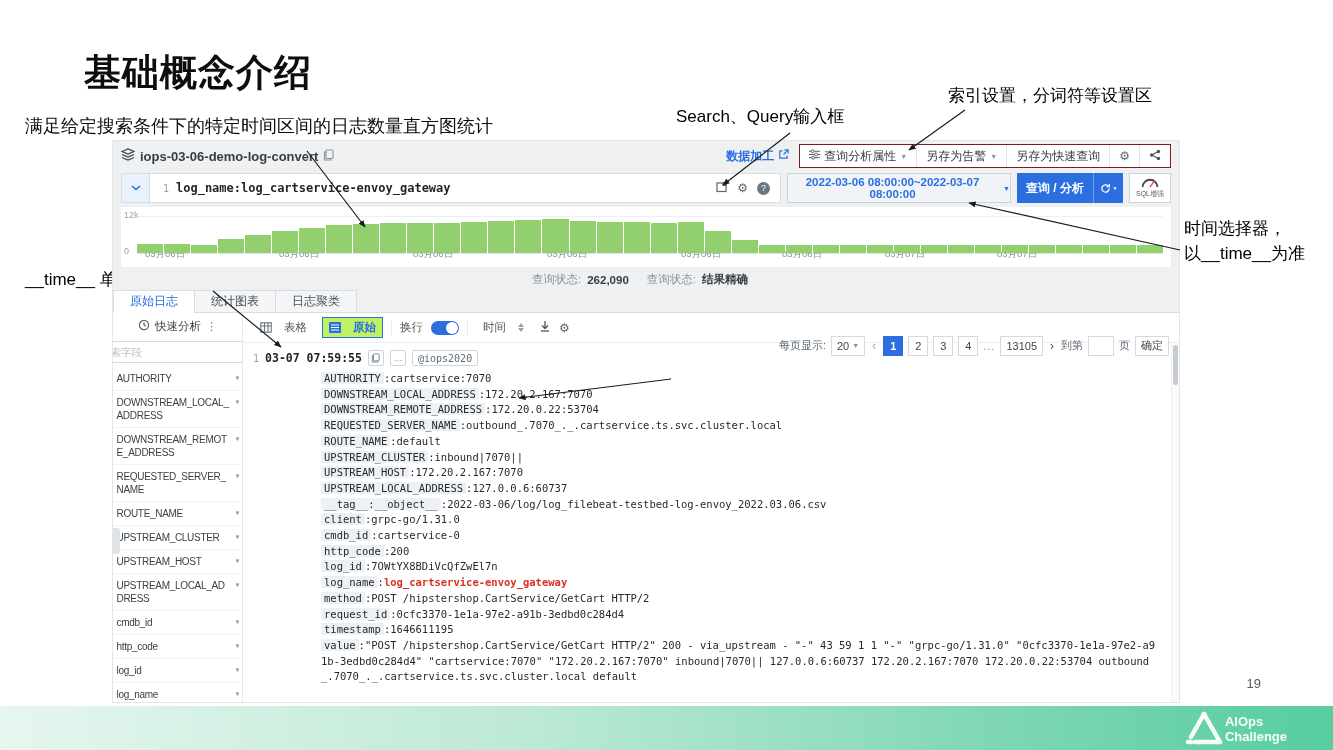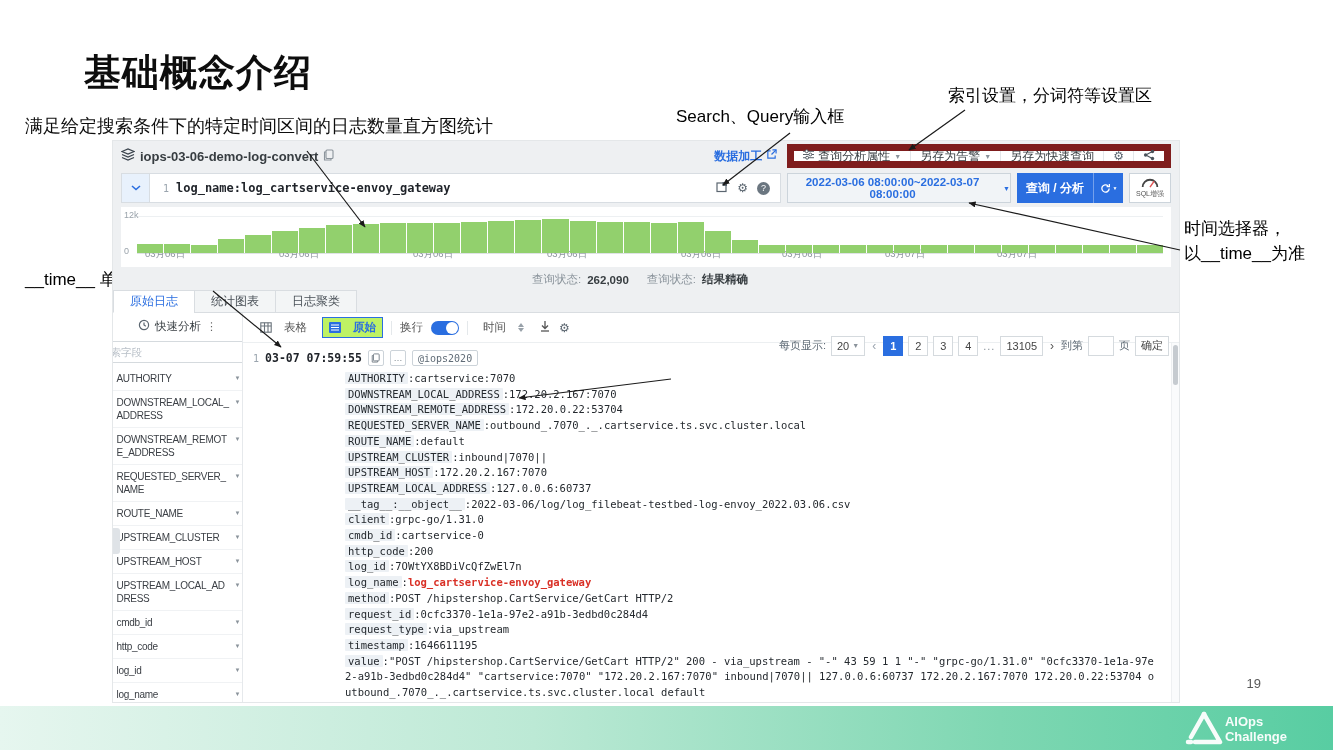--- a/index.html
+++ b/index.html
@@ -29,21 +29,21 @@
     border:1px solid #e4e7e9;box-sizing:border-box;display:flex;flex-direction:column;
     font-size:12px;color:#333;overflow:hidden;}
   .app *{box-sizing:border-box;}
   button{font:inherit;background:none;border:none;padding:0;color:inherit;cursor:pointer;}
 
   
   .app-header{flex:none;height:30px;display:flex;align-items:center;padding:0 8px;}
   .logstore{display:flex;align-items:center;gap:5px;font-size:13px;font-weight:700;color:#373d41;}
   .hdr-right{margin-left:auto;display:flex;align-items:center;height:24px;}
   .link-dp{color:#2a6ee0;display:flex;gap:4px;align-items:center;margin-right:10px;font-size:12px;font-weight:700;}
-  .btn-group{display:flex;align-items:stretch;border:7px solid #7f1d1d;background:#fff;height:24px;}
+  .btn-group{display:flex;align-items:stretch;border:1px solid #7f1d1d;background:#fff;height:24px;}
   .gbtn{padding:0 9px;border-right:1px solid #e3e7ea;display:flex;align-items:center;gap:4px;font-size:12px;color:#373d41;}
   .gbtn:last-child{border-right:none;}
   .caret-sm{font-size:7px;color:#8a939b;line-height:1;}
 
   
   .query-row{flex:none;height:30px;margin:2px 8px 0;display:flex;gap:6px;}
   .query-box{flex:1;background:#fff;border:1px solid #d8dde2;display:flex;align-items:center;min-width:0;}
   .chev-cell{width:28px;height:100%;background:#e8f1fc;display:flex;align-items:center;justify-content:center;border-right:1px solid #d8dde2;flex:none;}
   .lineno{width:14px;text-align:right;color:#9aa4ae;font:10px "DejaVu Sans Mono",monospace;margin:0 7px 0 5px;flex:none;}
   .query-text{font:700 12px "DejaVu Sans Mono",monospace;color:#1f2329;white-space:nowrap;overflow:hidden;}
@@ -106,21 +106,21 @@
   .goto-input{width:26px;height:20px;border:1px solid #d5dade;background:#fff;outline:none;}
   .ellip{color:#8a939b;letter-spacing:1px;}
 
   
   .log-area{flex:1;position:relative;padding:7px 22px 0 10px;overflow:hidden;}
   .log-head{display:flex;align-items:center;gap:6px;}
   .idx{font-size:10px;color:#9aa4ae;font-family:"DejaVu Sans Mono",monospace;}
   .ts{font-size:11.5px;font-weight:700;color:#1f2329;font-family:"DejaVu Sans Mono",monospace;}
   .chip-icon{width:16px;height:16px;border:1px solid #ccd3d9;display:flex;align-items:center;justify-content:center;color:#7c868e;font-size:9px;background:#fff;border-radius:2px;}
   .tag-chip{height:16px;border:1px solid #ccd3d9;color:#5f6b76;font-size:10px;padding:0 5px;display:flex;align-items:center;font-family:"DejaVu Sans Mono",monospace;border-radius:2px;}
-  .kv-list{margin:5px 0 0 92px;font-family:"DejaVu Sans Mono",monospace;font-size:10.5px;line-height:15.7px;color:#24292e;}
+  .kv-list{margin:5px 0 0 68px;font-family:"DejaVu Sans Mono",monospace;font-size:10.5px;line-height:15.7px;color:#24292e;}
   .kv{word-break:break-all;}
   .kkey{background:#edf1f5;padding:0 3px;border-radius:1px;}
   .kval.red{color:#d93026;font-weight:700;text-align:right;}
   .scrollbar{position:absolute;right:0;top:0;bottom:0;width:8px;background:#fafbfc;border-left:1px solid #eef0f2;}
   .thumb{position:absolute;top:2px;left:1px;width:5px;height:40px;border-radius:3px;background:#c6cbd0;}
 </style>
 </head>
 <body>
 
 <div class="slide">
@@ -475,21 +475,20 @@
               <div class="kv"><span class="kkey">UPSTREAM_HOST</span>:<span class="kval">172.20.2.167:7070</span></div>
               <div class="kv"><span class="kkey">UPSTREAM_LOCAL_ADDRESS</span>:<span class="kval">127.0.0.6:60737</span></div>
               <div class="kv"><span class="kkey">__tag__:__object__</span>:<span class="kval">2022-03-06/log/log_filebeat-testbed-log-envoy_2022.03.06.csv</span></div>
               <div class="kv"><span class="kkey">client</span>:<span class="kval">grpc-go/1.31.0</span></div>
               <div class="kv"><span class="kkey">cmdb_id</span>:<span class="kval">cartservice-0</span></div>
               <div class="kv"><span class="kkey">http_code</span>:<span class="kval">200</span></div>
               <div class="kv"><span class="kkey">log_id</span>:<span class="kval">7OWtYX8BDiVcQfZwEl7n</span></div>
               <div class="kv"><span class="kkey">log_name</span>:<span class="kval red">log_cartservice-envoy_gateway</span></div>
               <div class="kv"><span class="kkey">method</span>:<span class="kval">POST /hipstershop.CartService/GetCart HTTP/2</span></div>
               <div class="kv"><span class="kkey">request_id</span>:<span class="kval">0cfc3370-1e1a-97e2-a91b-3edbd0c284d4</span></div>
-              <div class="kv"><span class="kkey">request_type</span>:<span class="kval">via_upstream</span></div>
               <div class="kv"><span class="kkey">timestamp</span>:<span class="kval">1646611195</span></div>
               <div class="kv"><span class="kkey">value</span>:<span class="kval">"POST /hipstershop.CartService/GetCart HTTP/2" 200 - via_upstream - "-" 43 59 1 1 "-" "grpc-go/1.31.0" "0cfc3370-1e1a-97e2-a91b-3edbd0c284d4" "cartservice:7070" "172.20.2.167:7070" inbound|7070|| 127.0.0.6:60737 172.20.2.167:7070 172.20.0.22:53704 outbound_.7070_._.cartservice.ts.svc.cluster.local default</span></div>
             </div>
           <div class="scrollbar">
               <div class="thumb"></div>
             </div>
         </div>
       </div>
     </div>
   </div>

